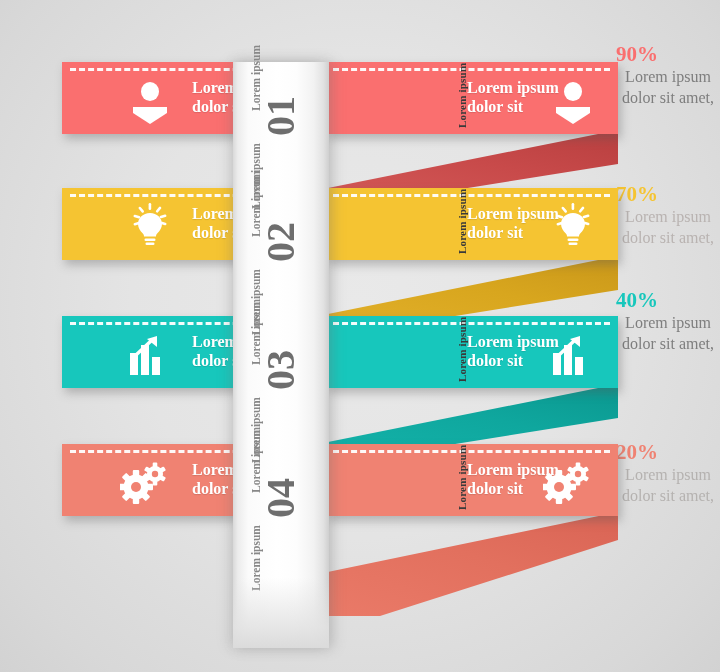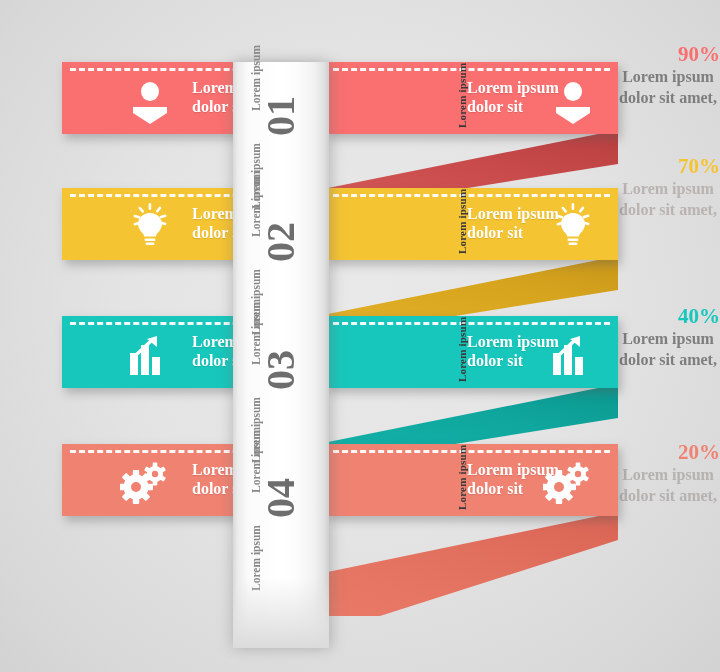--- a/index.html
+++ b/index.html
@@ -85,24 +85,24 @@
     font-size:11.5px;
     white-space:nowrap;
     transform-origin:50% 50%;
     transform:rotate(-90deg);
   }
 
   
   .info{position:absolute;z-index:2;width:104px;}
   .info .pct{
     font-weight:bold;font-size:21px;line-height:24px;
-    text-align:right;
+    text-align:left;
   }
   .info .body{
-    color:#7e7e7e;font-weight:bold;font-size:16px;line-height:21px;
+    color:#7e7e7e;font-weight:normal;font-size:16px;line-height:21px;
     text-align:center;
   }
   .info.faded .body{color:#b9b3b1;}
   .info.faded2 .body{color:#b5b2b0;}
 </style>
 </head>
 <body>
 
 <div id="stage">
 
@@ -362,27 +362,27 @@
       <div class="steplabel" style="left:-22px;top:96px;width:90px;text-align:left;">Lorem ipsum</div>
     </div>
 
   </div>
 
   <div class="info" style="left:616px;top:42px;">
     <div class="pct" style="color:#fa6f6f;">90%</div>
     <div class="body">Lorem ipsum dolor sit amet,</div>
   </div>
 
-  <div class="info faded" style="left:616px;top:154px;">
+  <div class="info faded" style="left:616px;top:182px;">
     <div class="pct" style="color:#f5c432;">70%</div>
     <div class="body">Lorem ipsum dolor sit amet,</div>
   </div>
 
   <div class="info" style="left:616px;top:288px;">
-    <div class="pct" style="color:#17c7bc;margin-top:16px;">40%</div>
+    <div class="pct" style="color:#17c7bc;">40%</div>
     <div class="body">Lorem ipsum dolor sit amet,</div>
   </div>
 
   <div class="info faded2" style="left:616px;top:416px;">
     <div class="pct" style="color:#f08272;margin-top:24px;">20%</div>
     <div class="body">Lorem ipsum dolor sit amet,</div>
   </div>
 
 </div>
 

